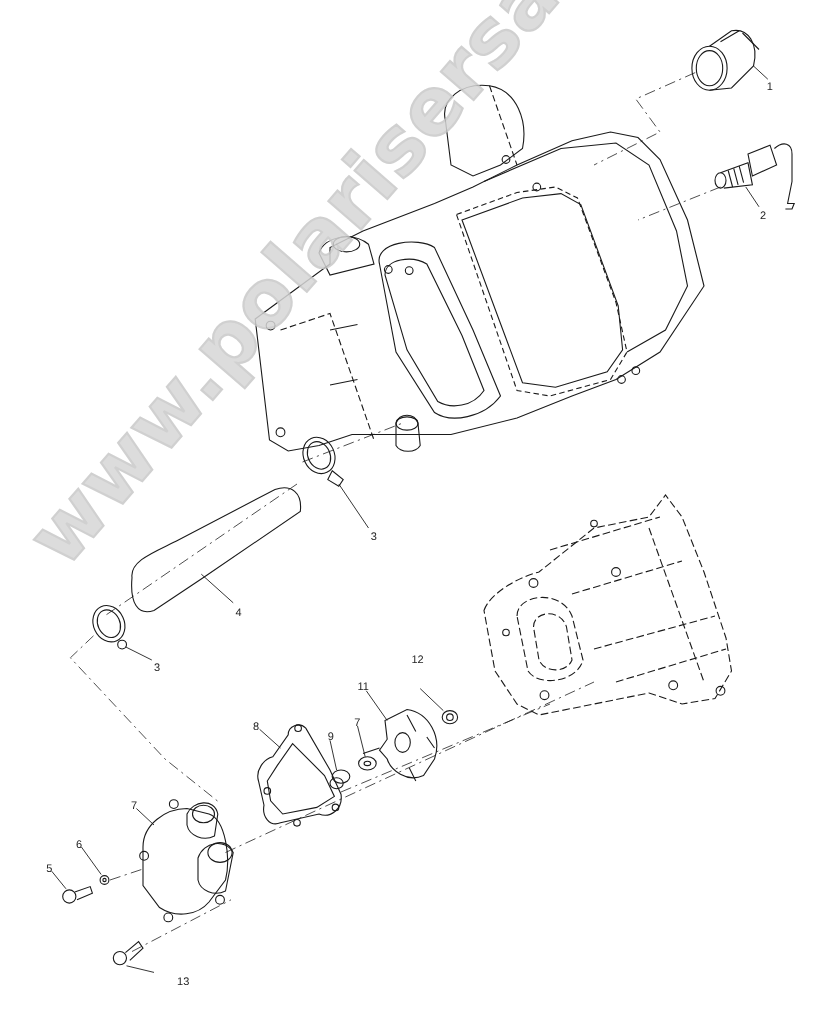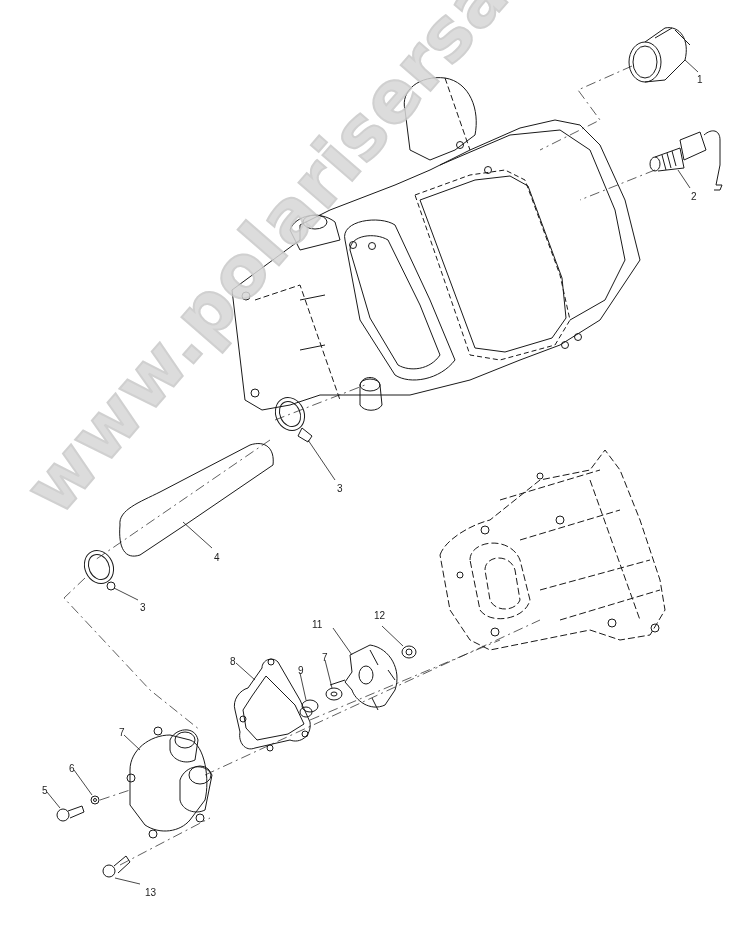--- a/index.html
+++ b/index.html
@@ -177,22 +177,22 @@
     </g>
   </svg>
 
   <div class="watermark">www.polarisersatzteile.de</div>
 
   <span class="callout" style="left:697px;top:75px">1</span>
   <span class="callout" style="left:691px;top:192px">2</span>
   <span class="callout" style="left:337px;top:484px">3</span>
   <span class="callout" style="left:214px;top:553px">4</span>
   <span class="callout" style="left:140px;top:603px">3</span>
-  <span class="callout" style="left:312px;top:620px">11</span>
-  <span class="callout" style="left:374px;top:611px">12</span>
+  <span class="callout" style="left:325px;top:620px">11</span>
+  <span class="callout" style="left:374px;top:596px">12</span>
   <span class="callout" style="left:230px;top:657px">8</span>
   <span class="callout" style="left:322px;top:653px">7</span>
   <span class="callout" style="left:298px;top:666px">9</span>
   <span class="callout" style="left:119px;top:728px">7</span>
   <span class="callout" style="left:69px;top:764px">6</span>
   <span class="callout" style="left:42px;top:786px">5</span>
-  <span class="callout" style="left:145px;top:888px">13</span>
+  <span class="callout" style="left:161px;top:888px">13</span>
 </div>
 
 </body></html>

